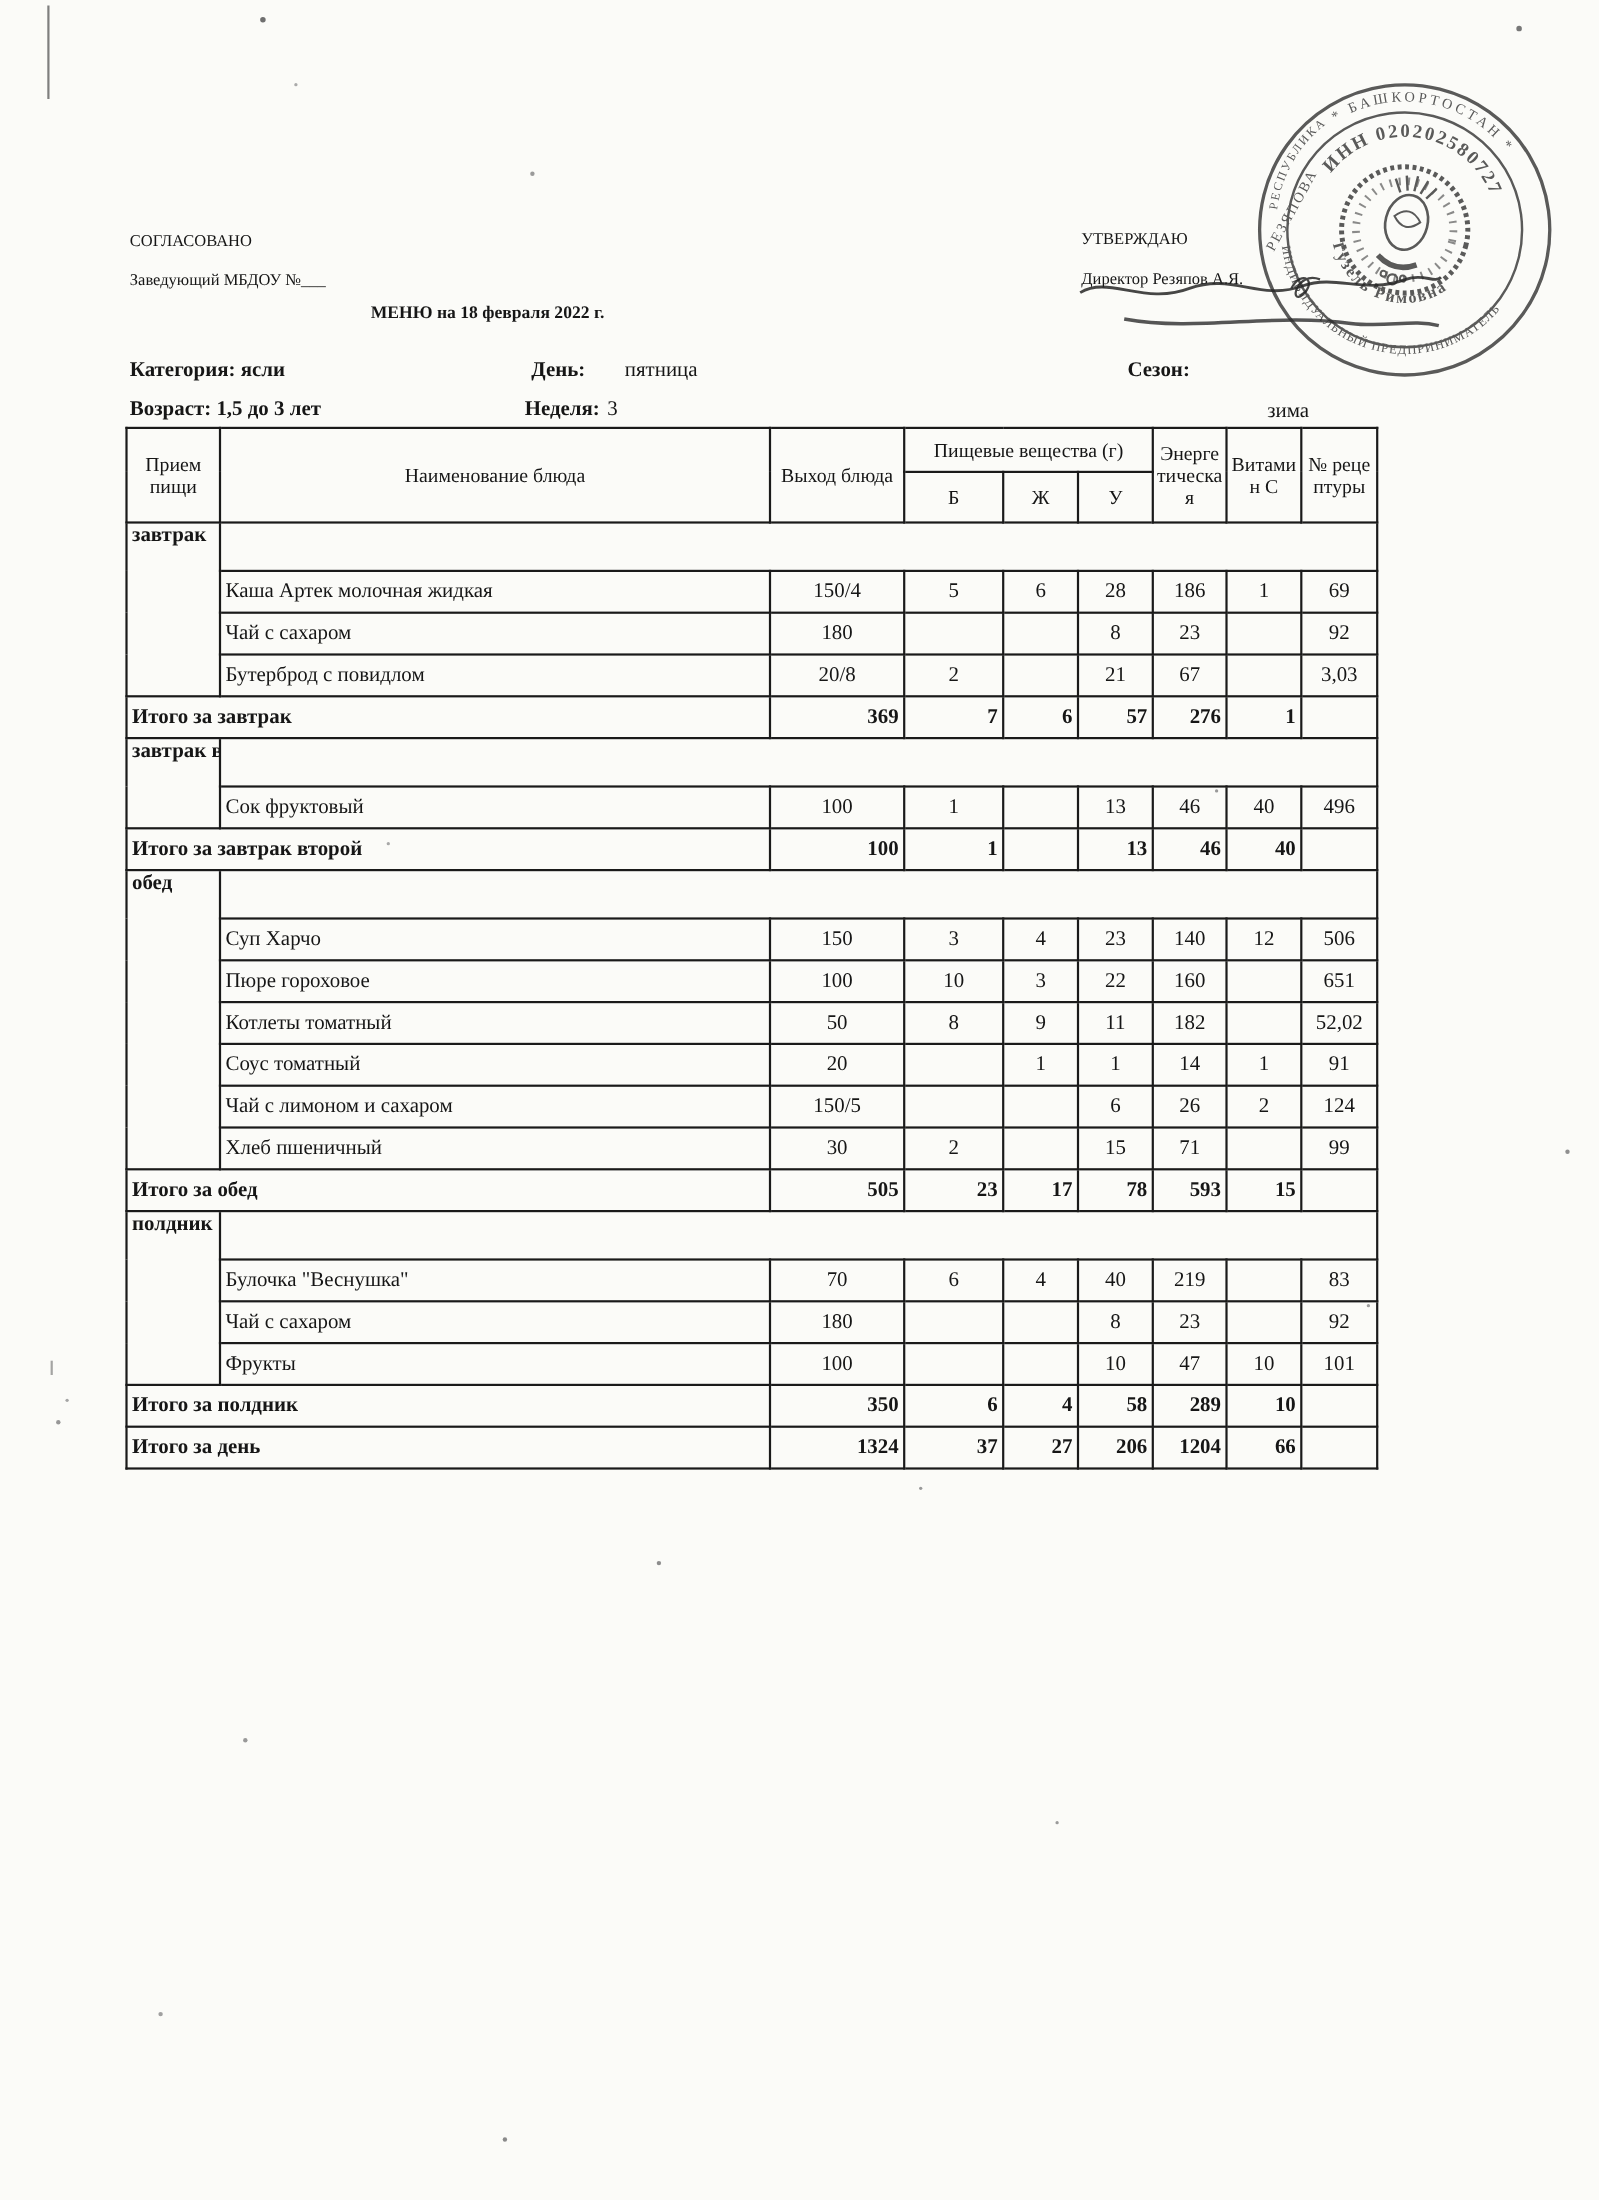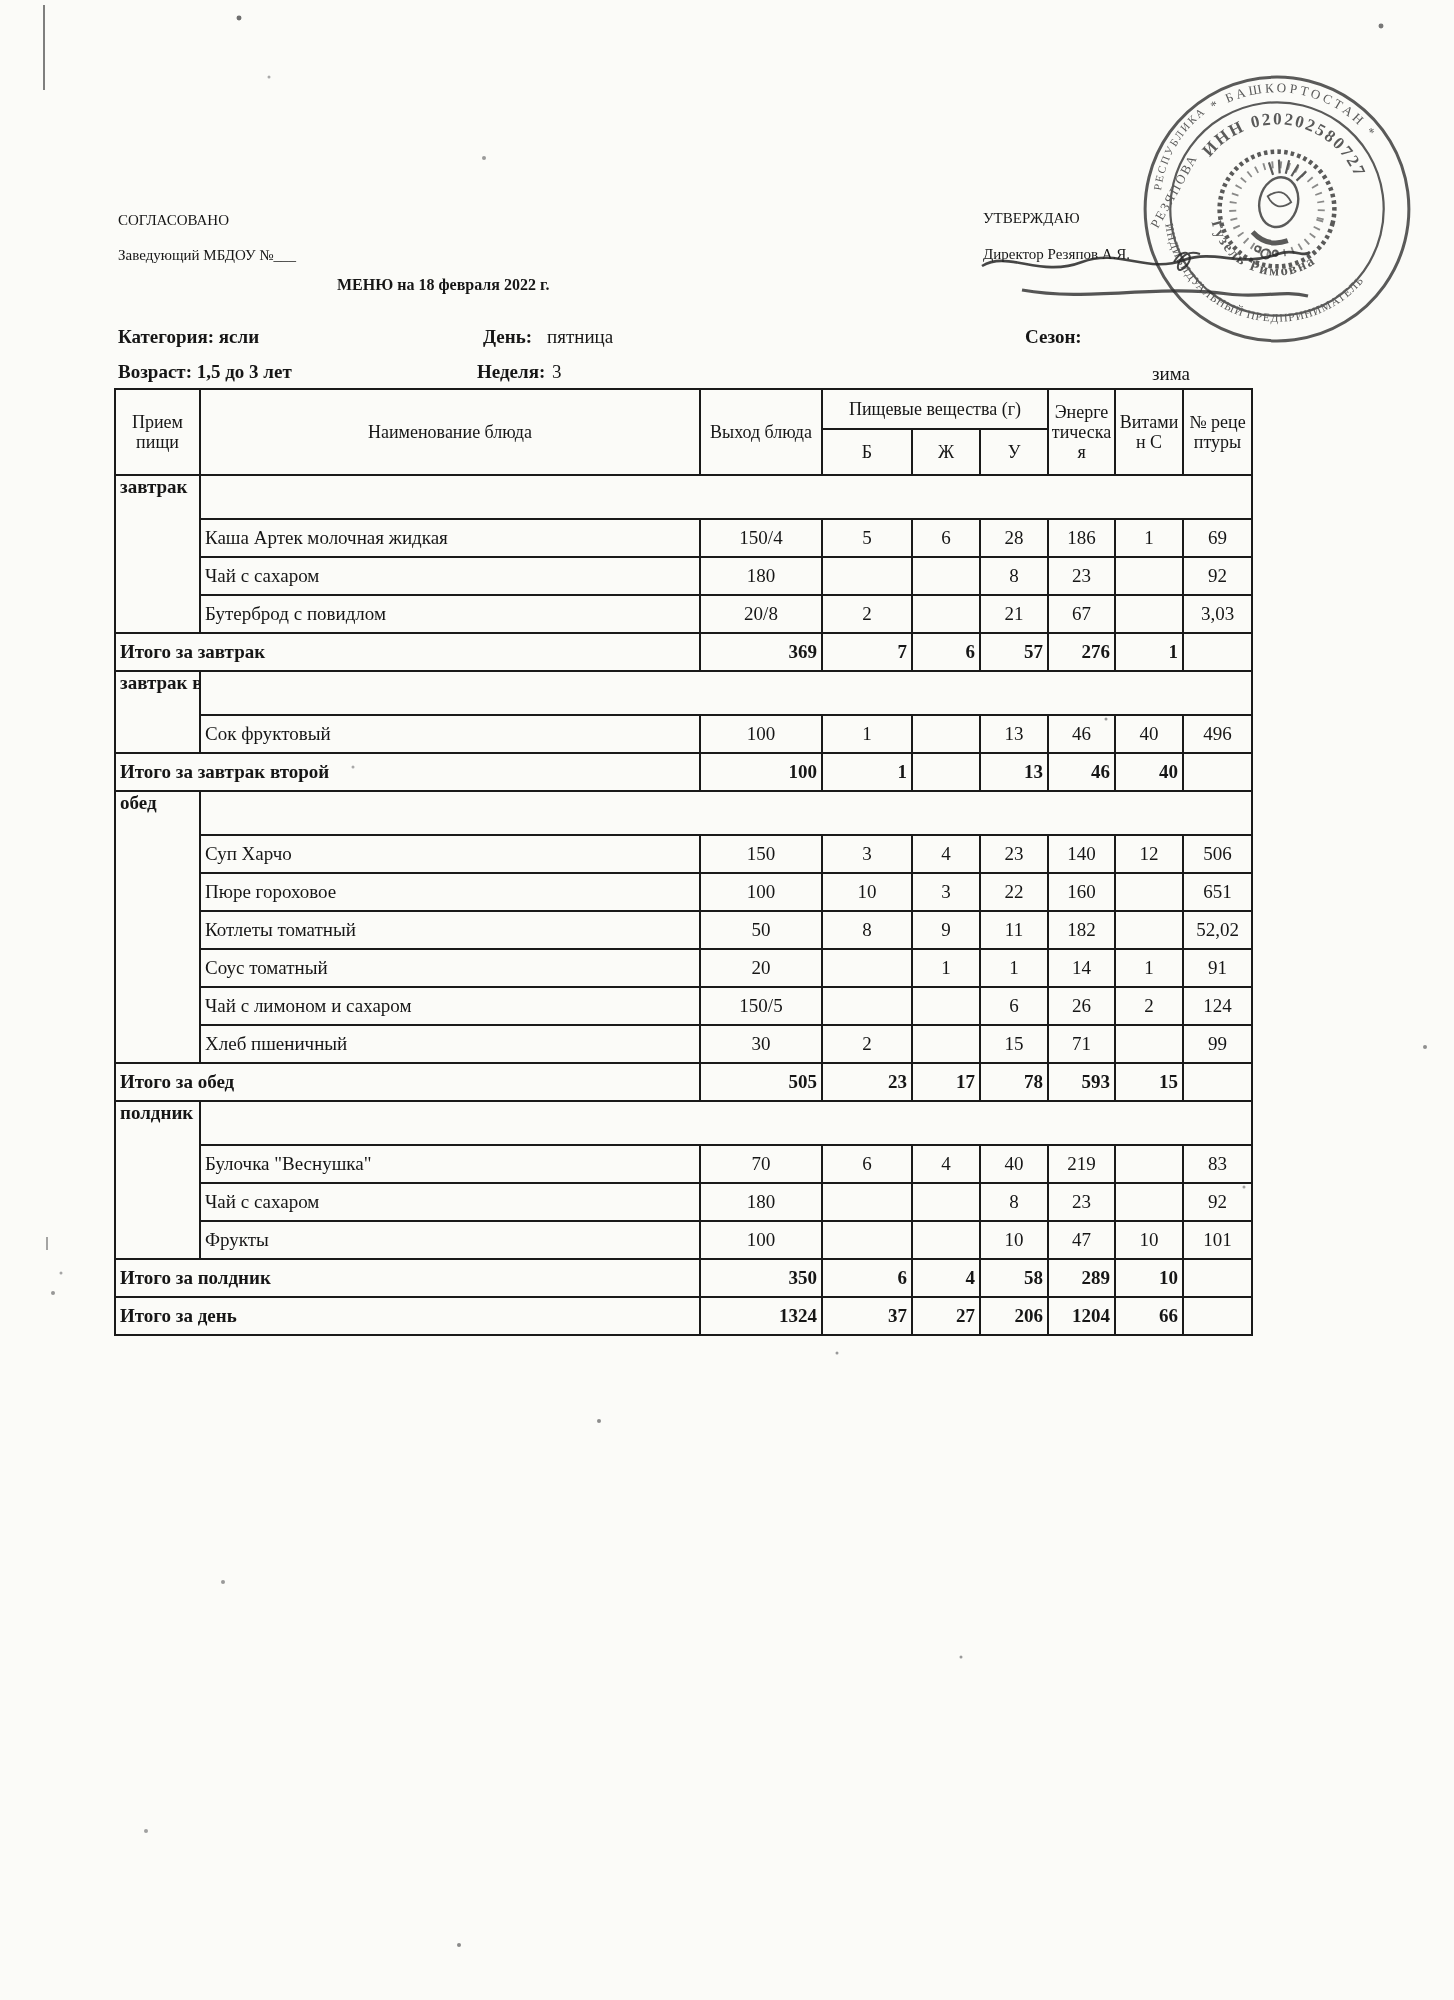--- a/index.html
+++ b/index.html
@@ -13,21 +13,21 @@
   .t19{font-size:19px;}
   .b{font-weight:bold;}
   
   #agree-title{left:118px;top:212px;}
   #agree-sub{left:118px;top:247px;}
   #approve-title{left:983px;top:210px;}
   #approve-sub{left:983px;top:246px;}
   #doc-title{left:337px;top:276px;font-size:16px;font-weight:bold;}
   #meta-category{left:118px;top:326px;}
   #meta-day-label{left:483px;top:326px;}
-  #meta-day-value{left:547px;top:326px;}
+  #meta-day-value{left:568px;top:326px;}
   #meta-season-label{left:1025px;top:326px;}
   #meta-season-value{left:1152px;top:326px;margin-top:37px;}
   #meta-age{left:118px;top:361px;}
   #meta-week-label{left:477px;top:361px;}
   #meta-week-value{left:552px;top:361px;}
   
   #menu-table{
     position:absolute;left:114px;top:388px;width:1115px;
     border-collapse:collapse;table-layout:fixed;font-size:19px;
   }

